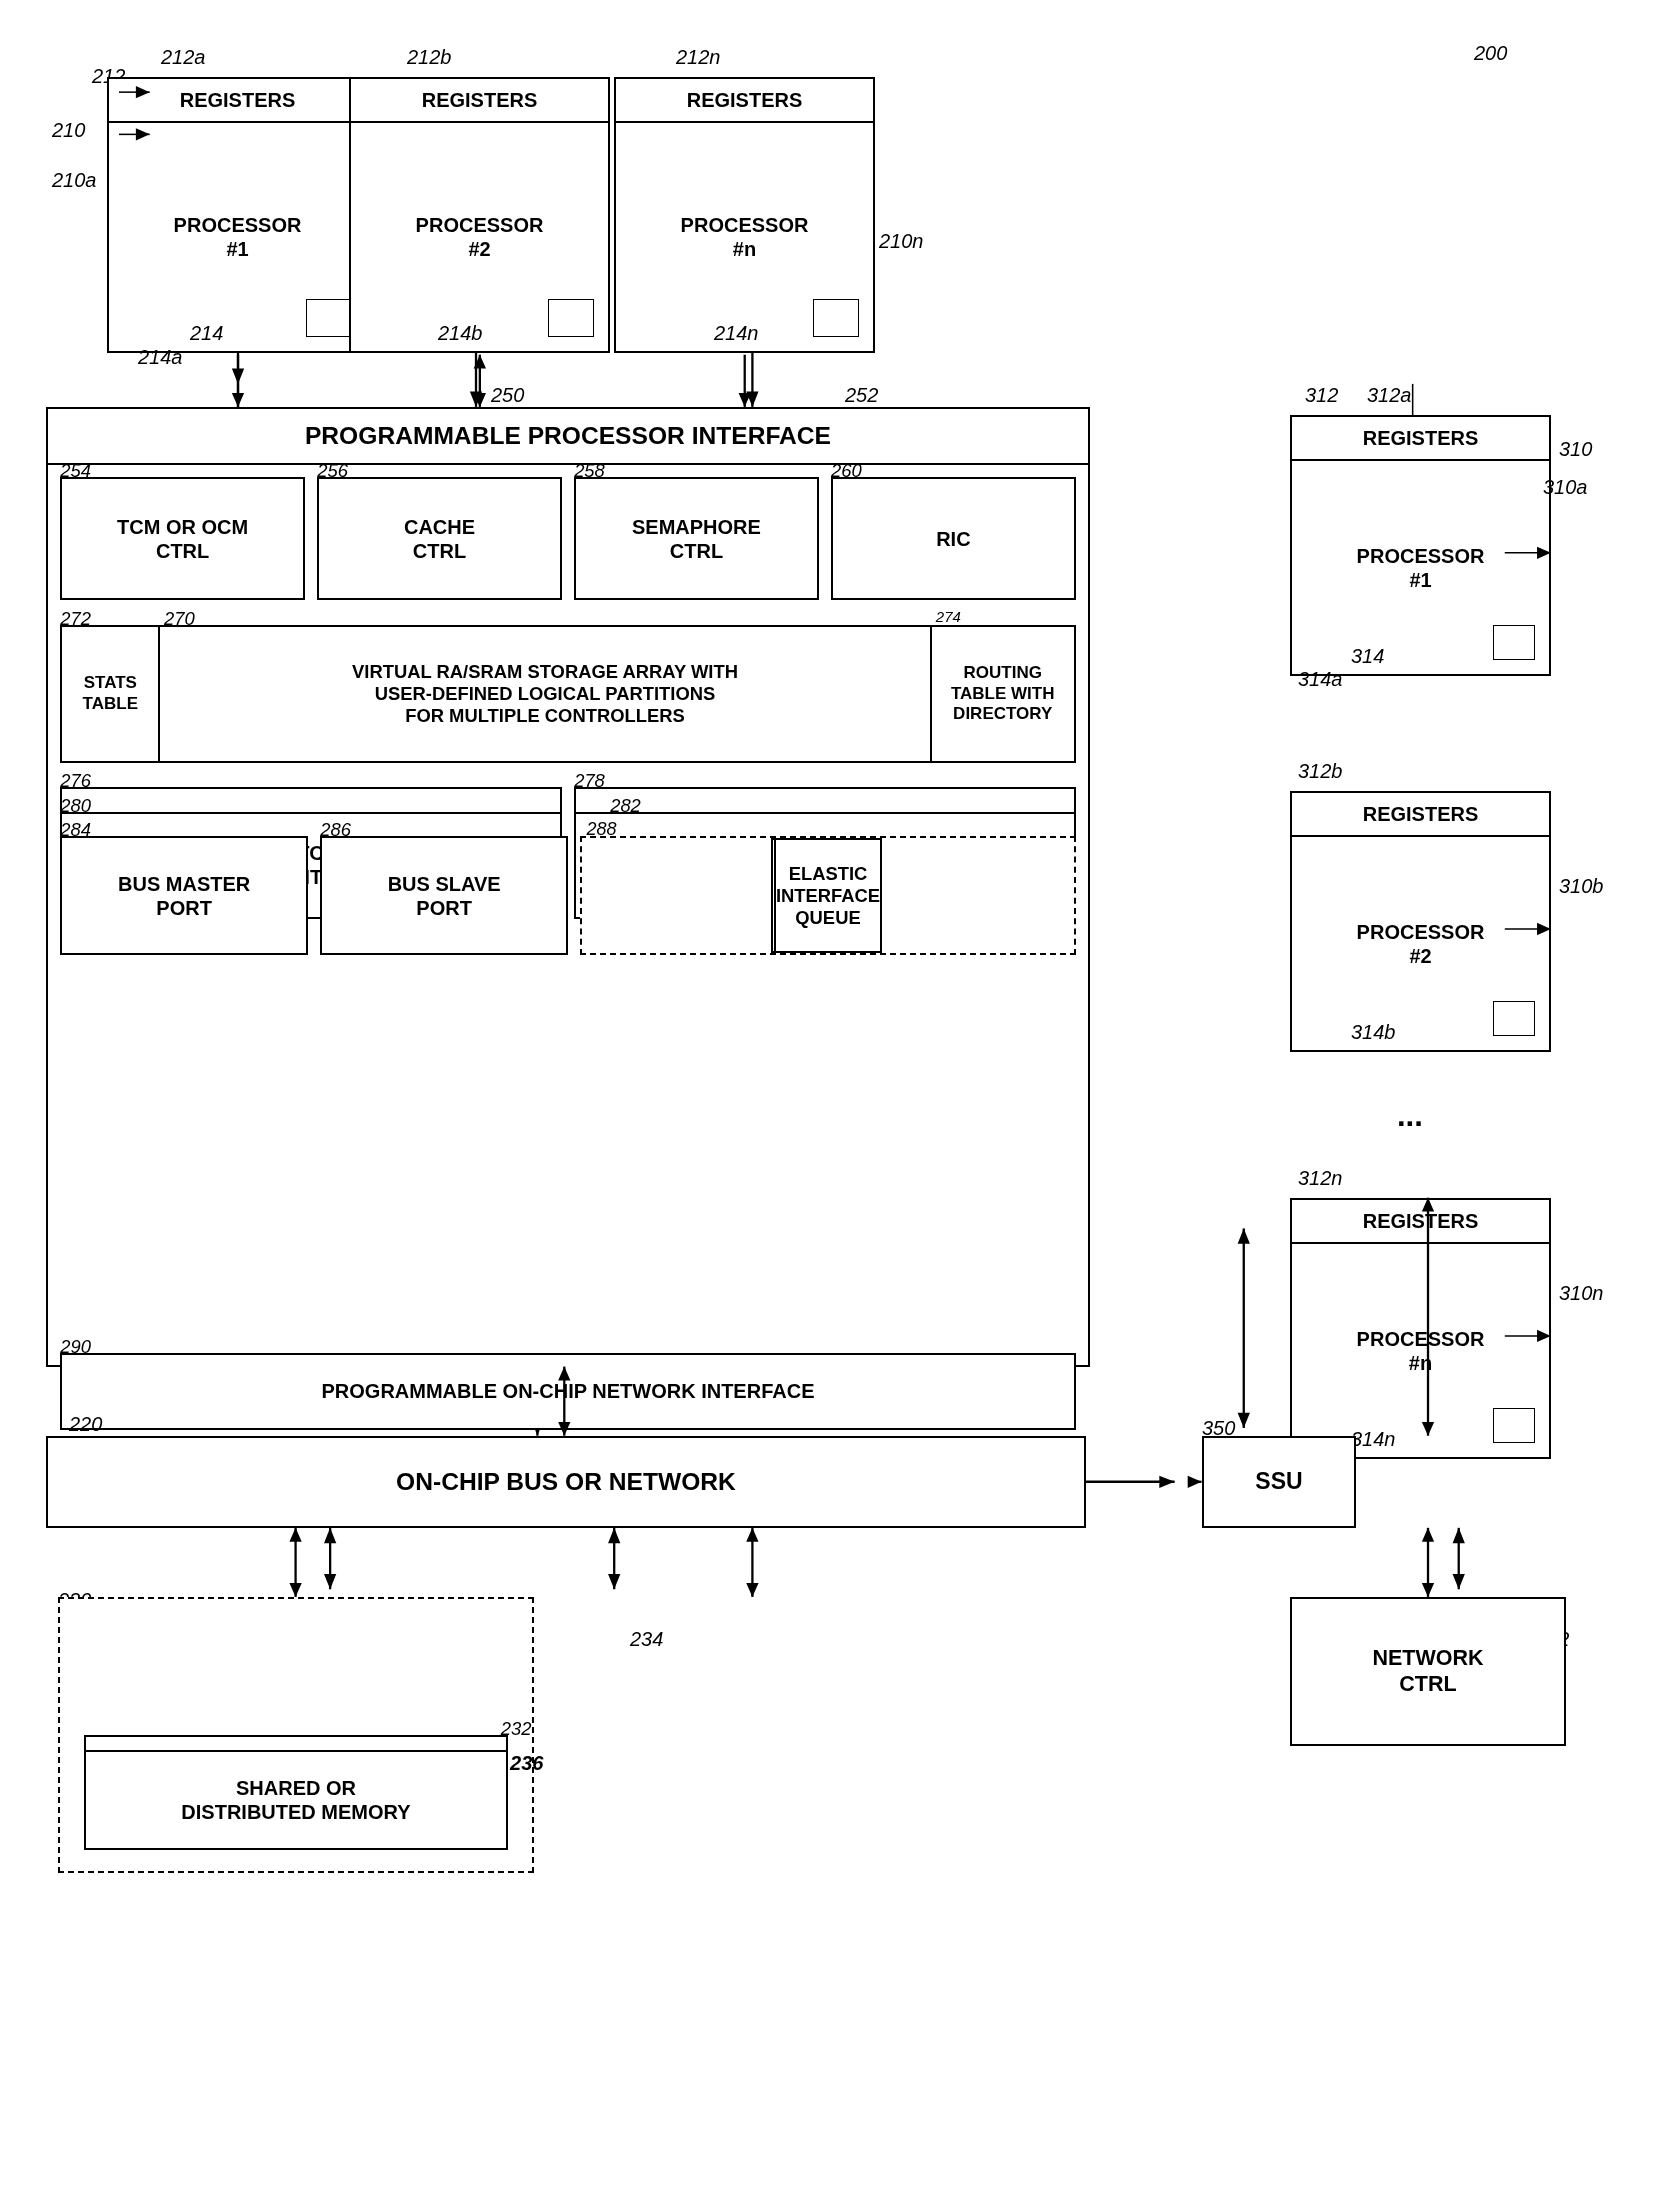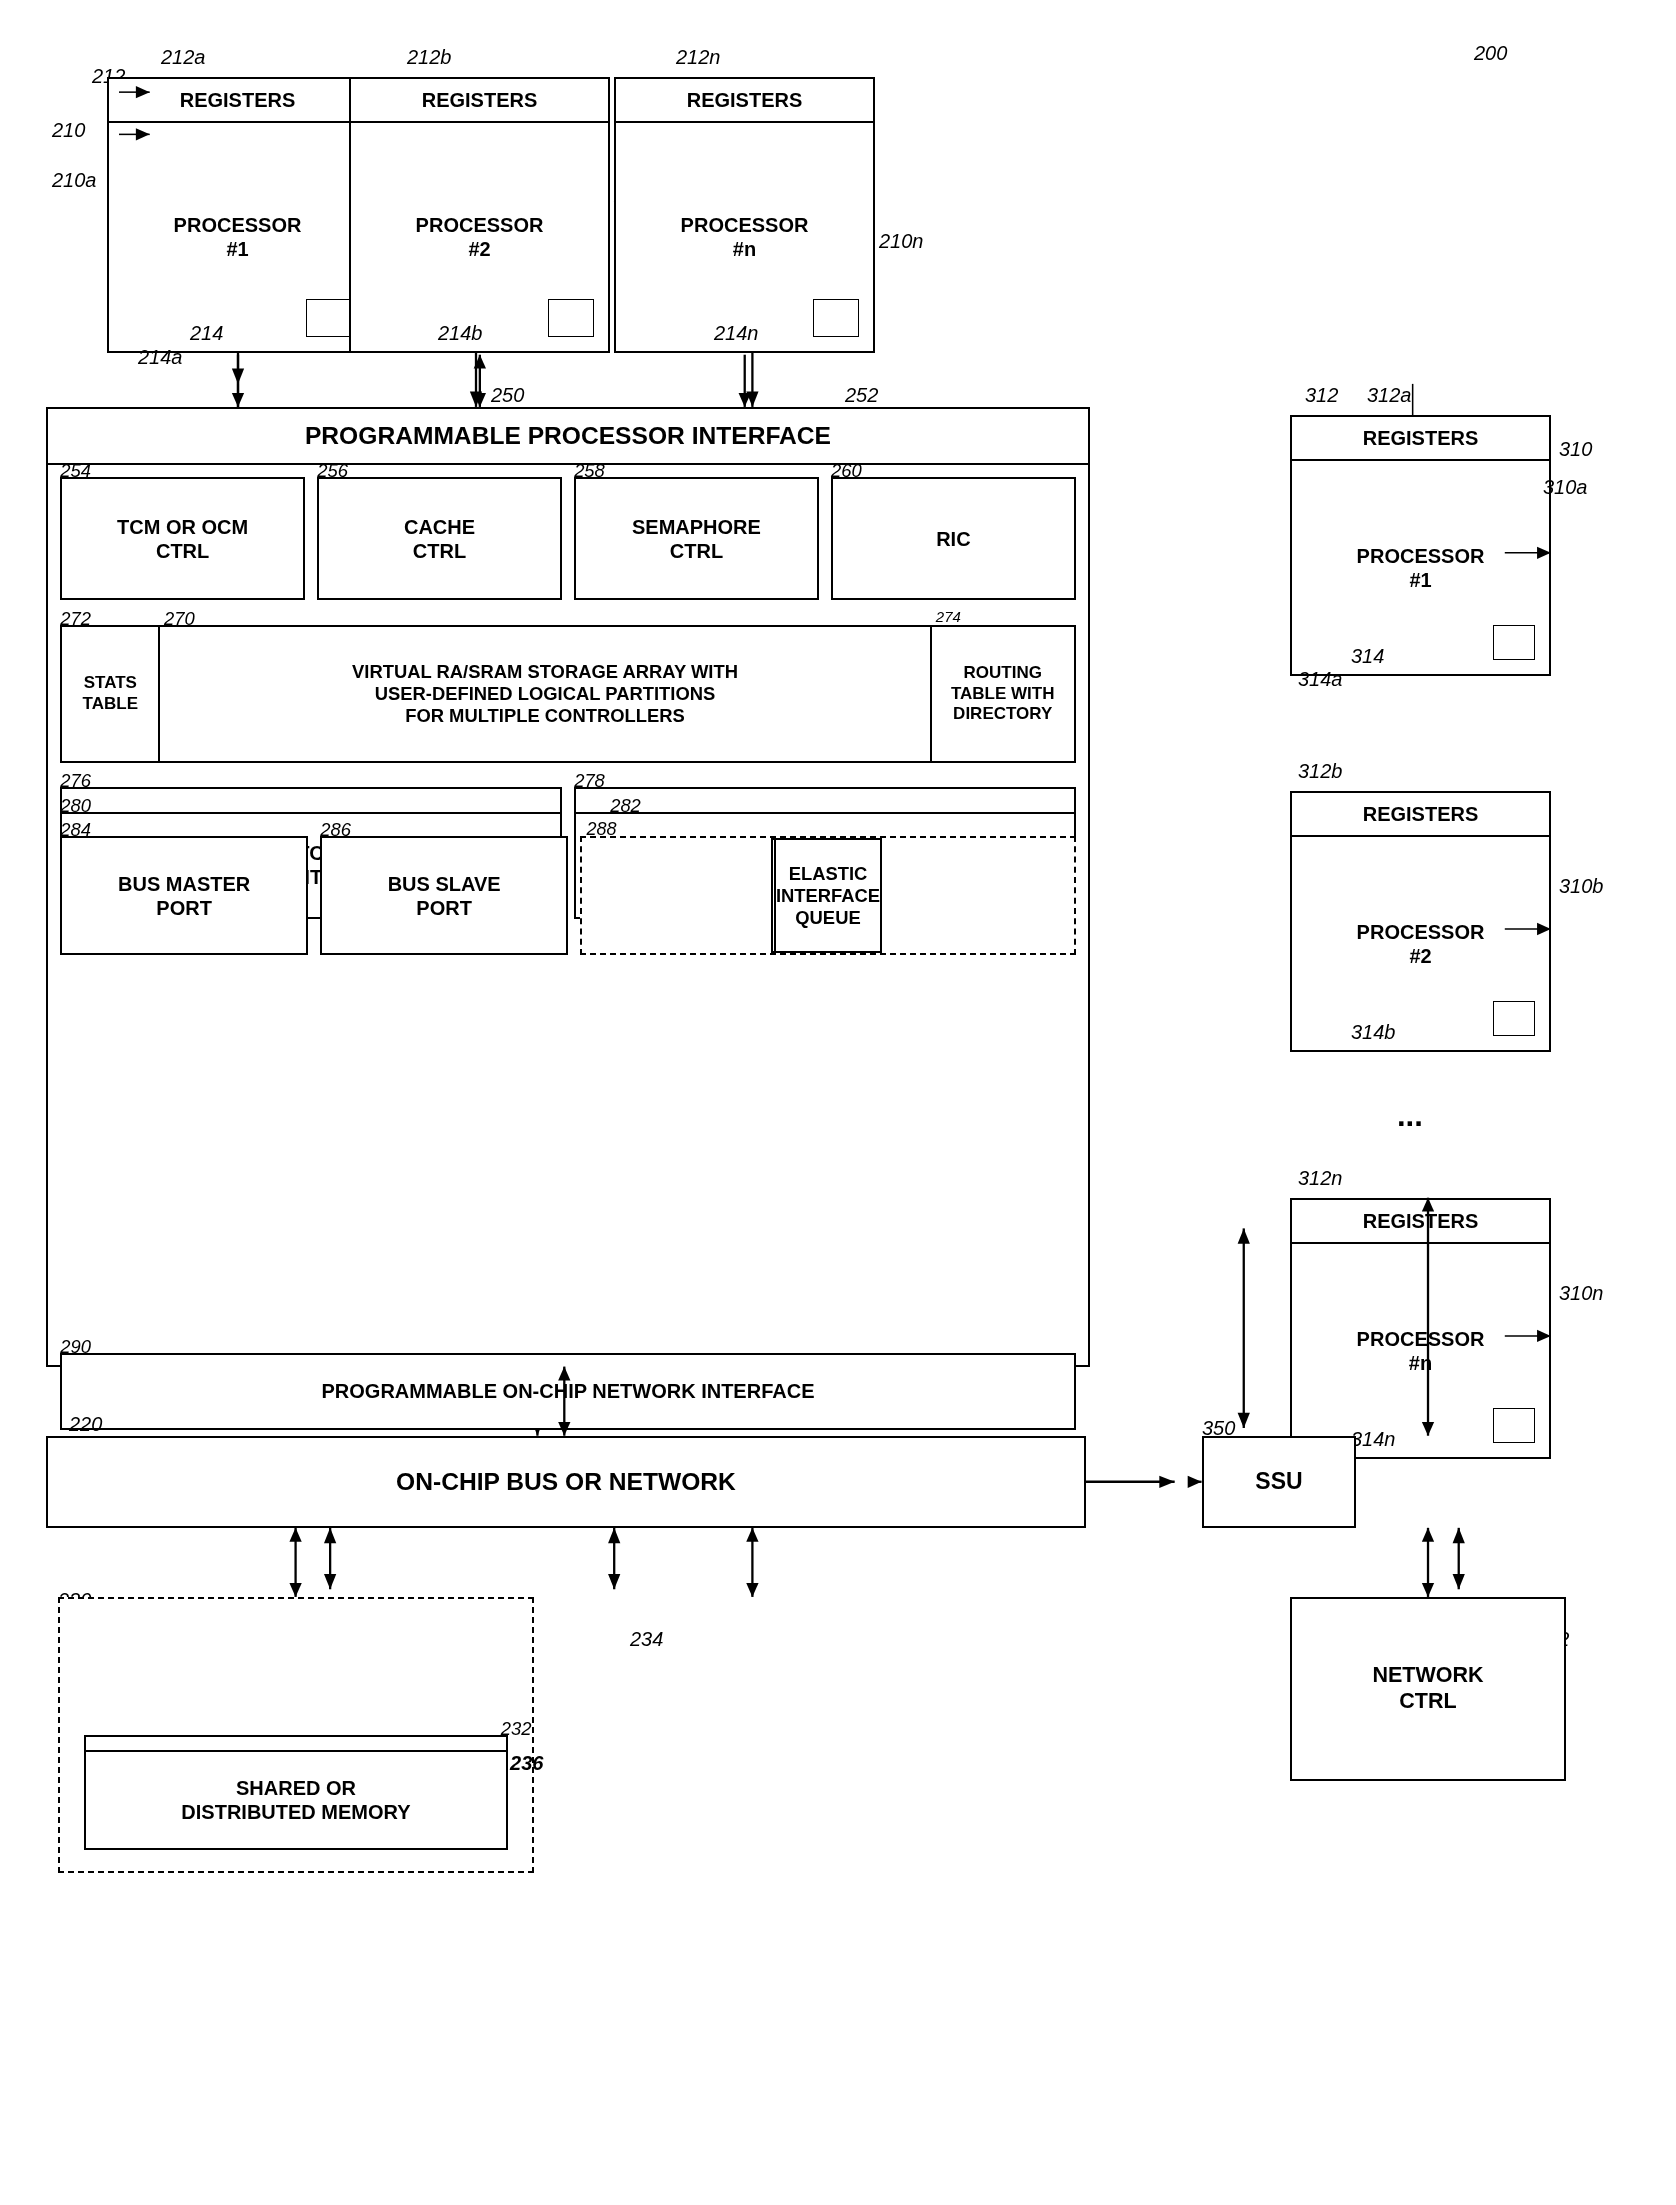--- a/index.html
+++ b/index.html
@@ -373,21 +373,21 @@
       <div class="box" style="width:100%; height:100px;">
         <span class="box-label" style="white-space:pre-line;">SHARED OR
 DISTRIBUTED MEMORY</span>
       </div>
     </div>
   </div>
 
   <span class="ref-num" style="top:1628px; left:630px;">234</span>
 
   <span class="ref-num" style="top:1628px; left:1536px;">222</span>
-  <div class="box" style="left:1290px; top:1597px; width:276px; height:184px;">
+  <div class="box" style="left:1290px; top:1597px; width:276px; height:149px;">
     <span class="box-label" style="white-space:pre-line; font-size:21.5px;">NETWORK
 CTRL</span>
   </div>
 
   <svg class="lines" viewBox="0 0 2183 2872" width="1676" height="2205">
 
     <line x1="310" y1="462" x2="310" y2="530" stroke="#000" stroke-width="3"></line>
     <polygon points="310,530 302,512 318,512" fill="#000"></polygon>
 
     <line x1="625" y1="462" x2="625" y2="530" stroke="#000" stroke-width="3"></line>

